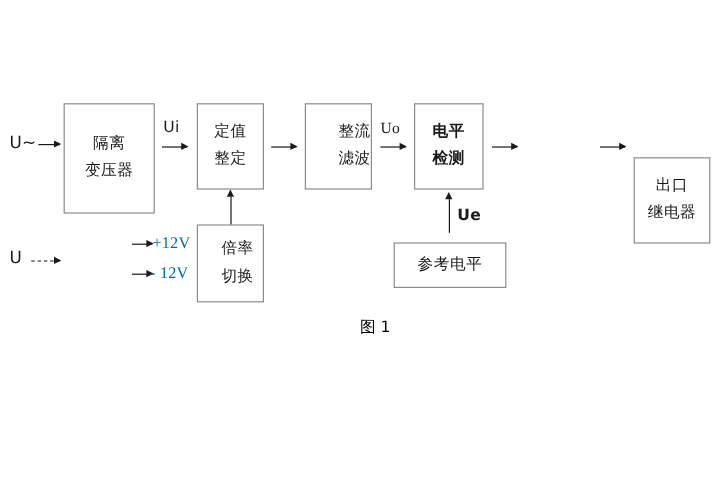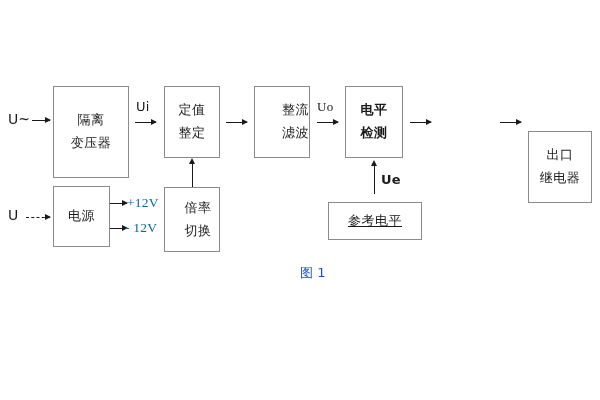--- a/index.html
+++ b/index.html
@@ -39,21 +39,21 @@
   }
   .sig-label {
     position: absolute;
     color: #1a1a1a;
     font-size: 13px;
     white-space: nowrap;
     letter-spacing: 0.3px;
   }
   .caption {
     position: absolute;
-    color: #1d4ed8;
+    color: #000000;
     font-size: 13px;
     white-space: nowrap;
   }
   
   .arrow-h {
     position: absolute;
     height: 1px;
     background: #1a1a1a;
   }
   .arrow-h::after {
@@ -156,39 +156,36 @@
   <span class="arrow-h" style="left:500px; top:122px; width:21px;"></span>
 
   <div class="block" style="left:528px; top:86px; width:64px; height:72px;margin-top:45px;">
     <span class="line">出口</span>
     <span class="line">继电器</span>
   </div>
 
   <span class="term-label" style="left:8px; top:207px;">U</span>
   <span class="arrow-dash" style="left:26px; top:217px; width:24px;"></span>
 
-  <div class="block" style="left:53px; top:186px; width:57px; height:61px;">
-    <span class="line">电源</span>
-  </div>
 
   <span class="arrow-h" style="left:110px; top:203px; width:17px;"></span>
   <span class="rail-label" style="left:127px; top:195px;">+12V</span>
 
   <span class="arrow-h" style="left:110px; top:228px; width:17px;"></span>
   <span class="rail-label" style="left:125px; top:220px;">- 12V</span>
 
   <div class="block" style="left:164px; top:187px; width:56px; height:65px;padding-left:12px;">
     <span class="line">倍率</span>
     <span class="line">切换</span>
   </div>
 
   <span class="arrow-v-up" style="left:192px; top:164px; height:23px;"></span>
 
   <span class="arrow-v-up" style="left:374px; top:166px; height:28px;"></span>
   <span class="sig-label" style="left:381px; top:172px;font-weight:bold;">Ue</span>
 
-  <div class="block" style="left:328px; top:202px; width:94px; height:38px;text-decoration:underline;">
+  <div class="block" style="left:328px; top:202px; width:94px; height:38px;">
     <span class="line">参考电平</span>
   </div>
 
   <span class="caption" style="left:300px; top:264px;">图 1</span>
 
 </div>
 
 </body></html>

